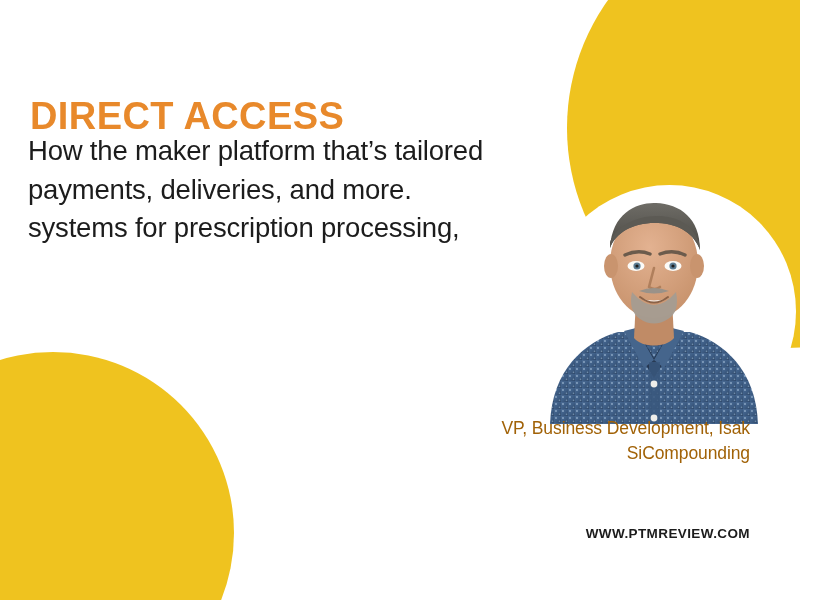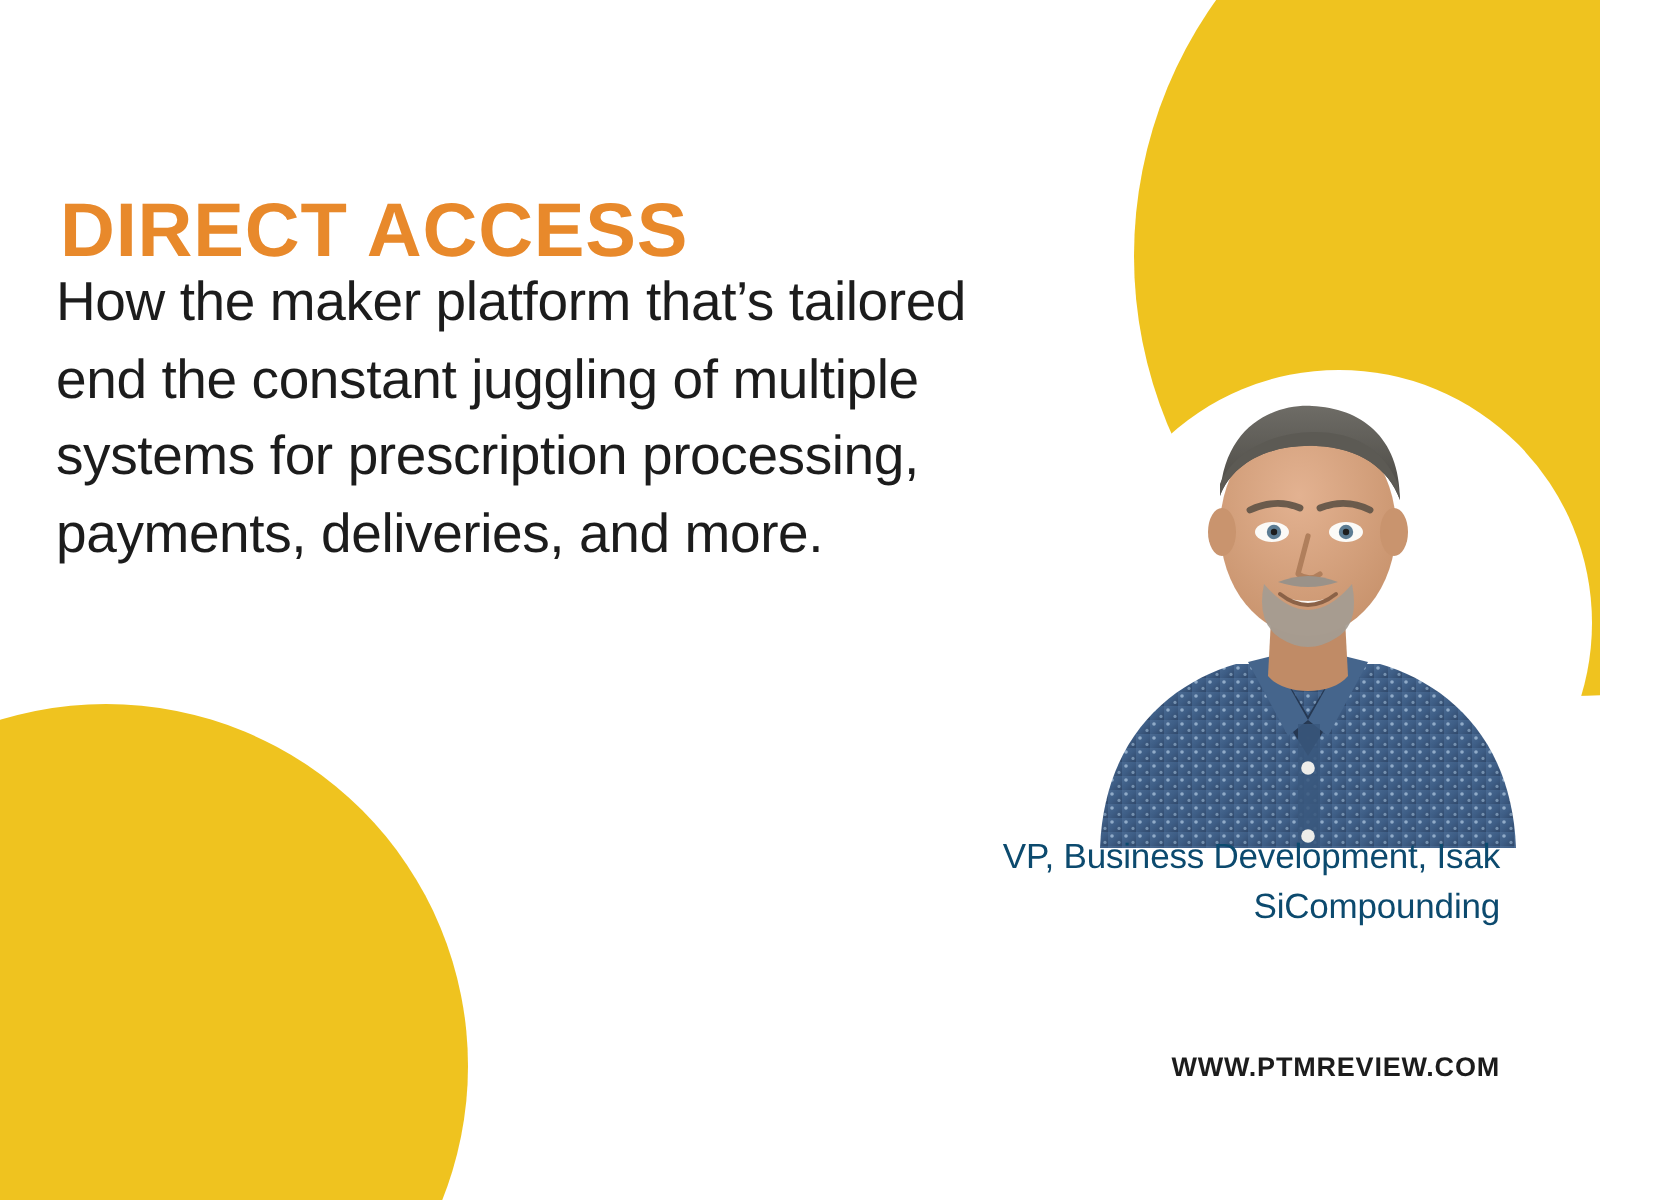--- a/index.html
+++ b/index.html
@@ -97,21 +97,21 @@
     font-weight: bold;
     letter-spacing: 0.2px;
     color: #E8892B;
     line-height: 22px;
     white-space: nowrap;
   }
   .speaker-role {
     margin-top: 7px;
     font-size: 17.5px;
     line-height: 25px;
-    color: #0c4a6e;
+    color: #a16207;
     letter-spacing: -0.1px;
   }
   .speaker-role .line { display: block; }
   .site-url {
     position: absolute;
     right: 50px;
     top: 526px;
     font-size: 13.5px;
     font-weight: bold;
     letter-spacing: 0.4px;
@@ -190,23 +190,22 @@
       <path d="M100 105 q14 11 28 0" stroke="#8B6247" stroke-width="2" fill="none" stroke-linecap="round"></path>
 
       <path d="M99 99 q15 -6 30 0 q-15 5 -30 0 Z" fill="#9A9289"></path>
     </svg>
   </div>
 
   <h1 class="headline">DIRECT ACCESS</h1>
 
   <div class="body-copy">
     <div class="line">How the maker platform that’s tailored</div>
-    <div class="line">end the constant juggling of multiple</div>
+    <div class="line">payments, deliveries, and more.</div>
     <div class="line">systems for prescription processing,</div>
-    <div class="line">payments, deliveries, and more.</div>
   </div>
 
   <div class="attribution">
     <div class="speaker-role">
       <span class="line">VP, Business Development, Isak</span>
       <span class="line">SiCompounding</span>
     </div>
   </div>
 
   <div class="site-url">WWW.PTMREVIEW.COM</div>

